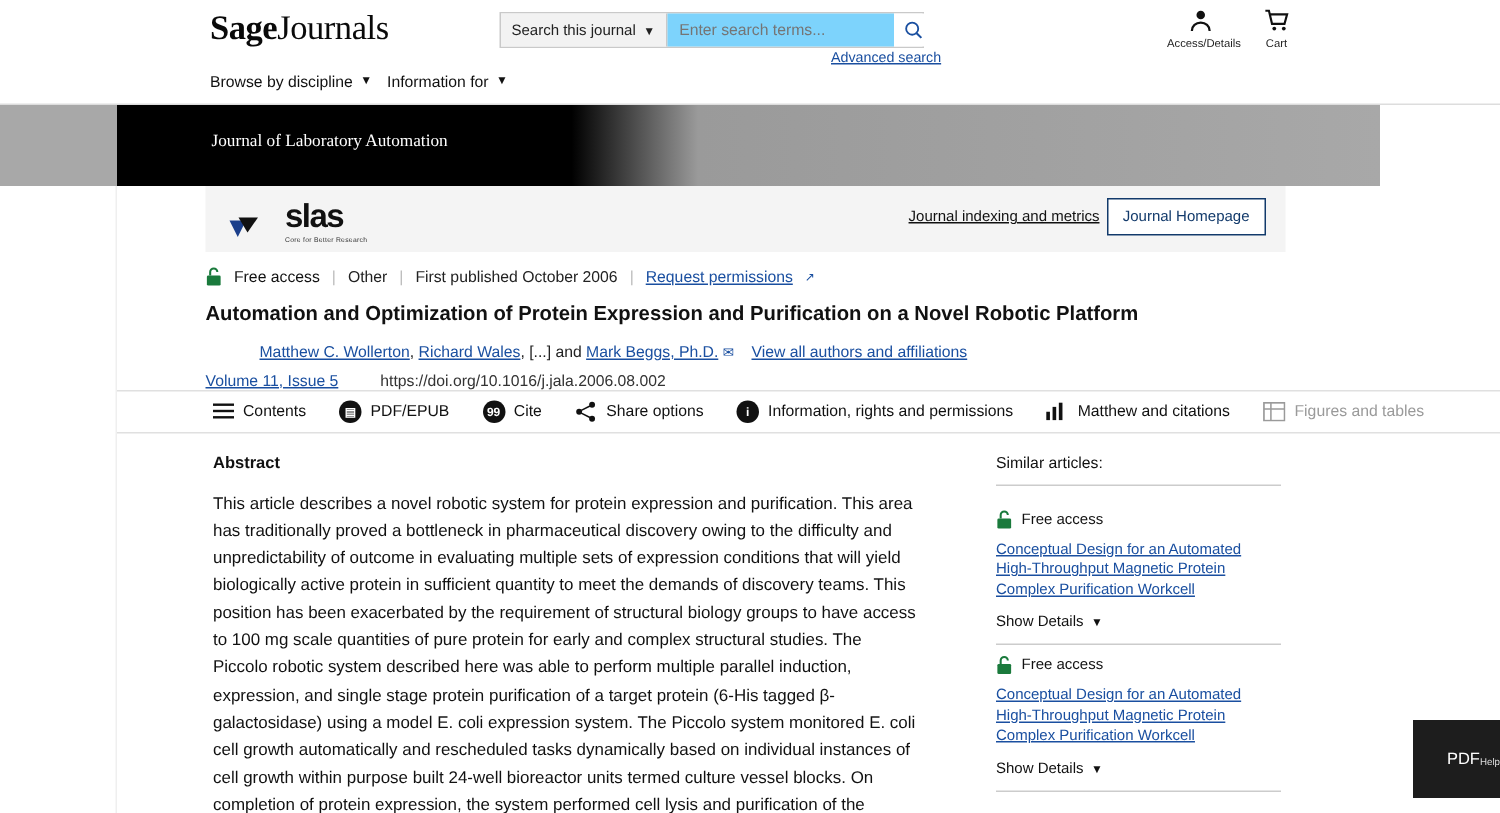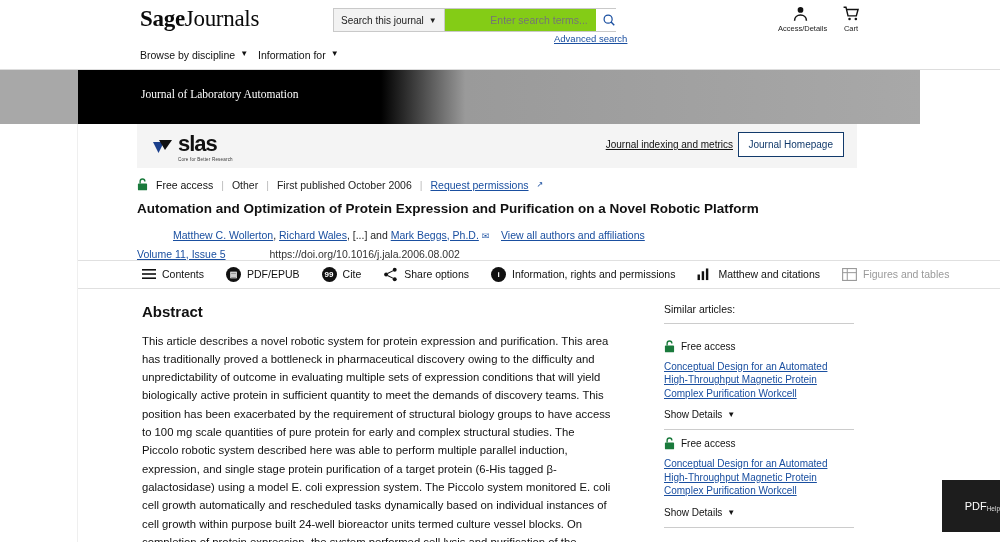--- a/index.html
+++ b/index.html
@@ -45,22 +45,21 @@
     border-right: 1px solid #c9c9c9;
     white-space: nowrap;
   }
   .search-scope .chev { font-size: 8px; }
   .search-input {
     flex: 1;
     border: 0; outline: none;
     font-size: 10.5px;
     padding: 0 8px;
     color: #555;
-    background: #84cc16;
-    text-align: right;
+    background: #7dd3fc;
   }
   .search-btn {
     width: 28px; display:flex; align-items:center; justify-content:center;
     background:#fff; border:0; cursor:pointer;
   }
   .adv-search {
     position: absolute; left: 554px; top: 33px;
     font-size: 9.5px; color: #1a4fa0; text-decoration: underline;
   }
 
@@ -110,21 +109,21 @@
   .logobar {
     margin-left: 137px;
     width: 720px;
     height: 44px;
     background: #f4f4f4;
     display: flex; align-items: center;
     position: relative;
   }
   .slas-logo {
     position: absolute; left: 15px; top: 7px;
-    display: flex; align-items: center; gap: 4px;
+    display: flex; align-items: flex-end; gap: 16px;
   }
   .slas-text {
     font-size: 22px; font-weight: bold; color: #111;
     font-family: "Liberation Sans", sans-serif;
     letter-spacing: -1px;
   }
   .slas-sub { font-size: 4.5px; color: #333; letter-spacing: .2px; }
   .link-metrics {
     position: absolute; right: 124px; top: 15px;
     font-size: 10px; color: #111; text-decoration: underline;
@@ -154,21 +153,21 @@
 
   .article-title {
     font-size: 13.5px; font-weight: bold; color: #111;
     margin: 0 0 11px 0; line-height: 1.3;
   }
   .authors {
     font-size: 10.5px; margin-bottom: 7px; color:#222;margin-left:36px;
   }
   .authors a { color:#1a4fa0; text-decoration: underline; }
   .mailicon { font-size: 9px; color:#1a4fa0; }
-  .vol-row { font-size: 10.5px; display:flex; gap: 44px; align-items:center; }
+  .vol-row { font-size: 10.5px; display:flex; gap: 28px; align-items:center; }
   .vol-row a { color:#1a4fa0; text-decoration: underline; }
   .doi { color:#333; }
 
   
   .toolsbar {
     margin-top: 0;
     border-top: 1px solid #e0e0e0;
     border-bottom: 1px solid #e0e0e0;
     height: 29px;
     display: flex; align-items: center;
@@ -186,21 +185,21 @@
     width: 15px; height: 15px; border-radius: 50%;
     background: #111; color:#fff;
     display:flex; align-items:center; justify-content:center;
     font-size: 8px; font-weight: bold;
   }
 
   
   .body { display: flex; padding-left: 142px; padding-top: 14px; gap: 52px; }
   .abstract { width: 470px; }
   .abstract h2 {
-    font-size: 15px; margin: 0 0 12px 0; font-weight: bold; color:#111;
+    font-size: 11px; margin: 0 0 12px 0; font-weight: bold; color:#111;
   }
   .abstract p {
     margin: 0; font-size: 11.3px; line-height: 1.62; color: #111;
     text-align: left;
   }
 
   .similar { width: 190px; }
   .similar-title {
     font-size: 10.5px; color: #111; margin-bottom: 9px;
     border-bottom: 1px solid #ccc; padding-bottom: 8px;

